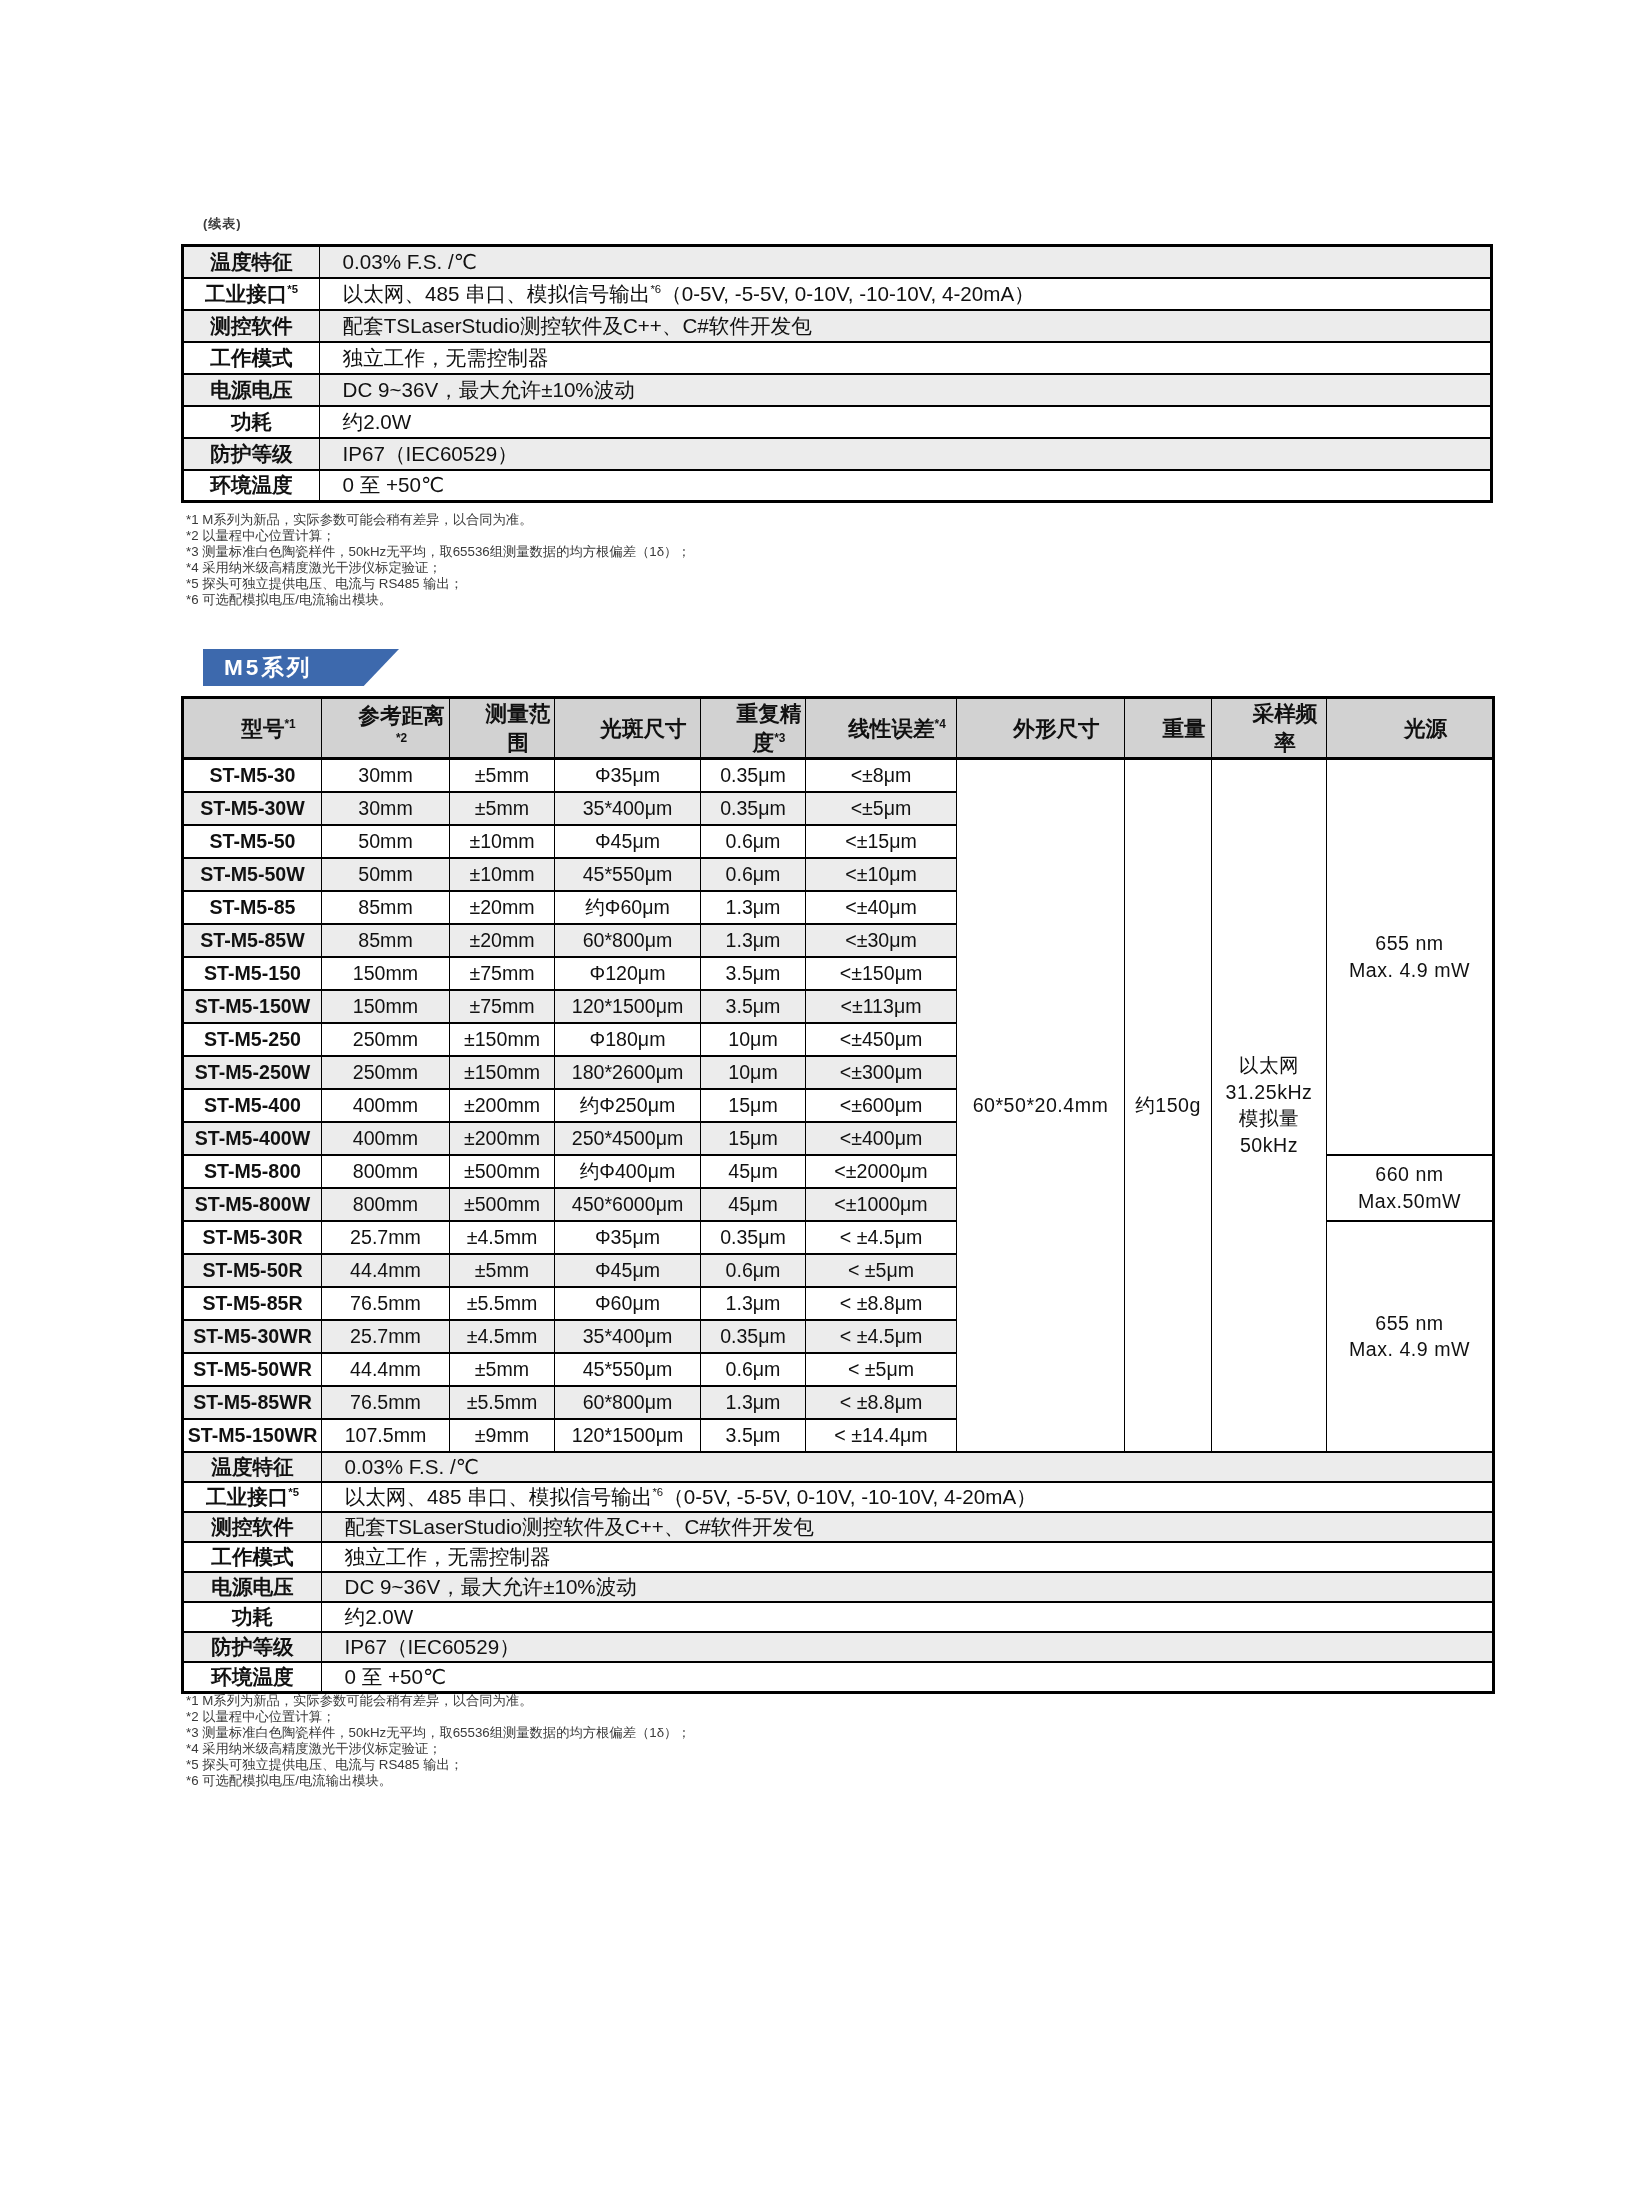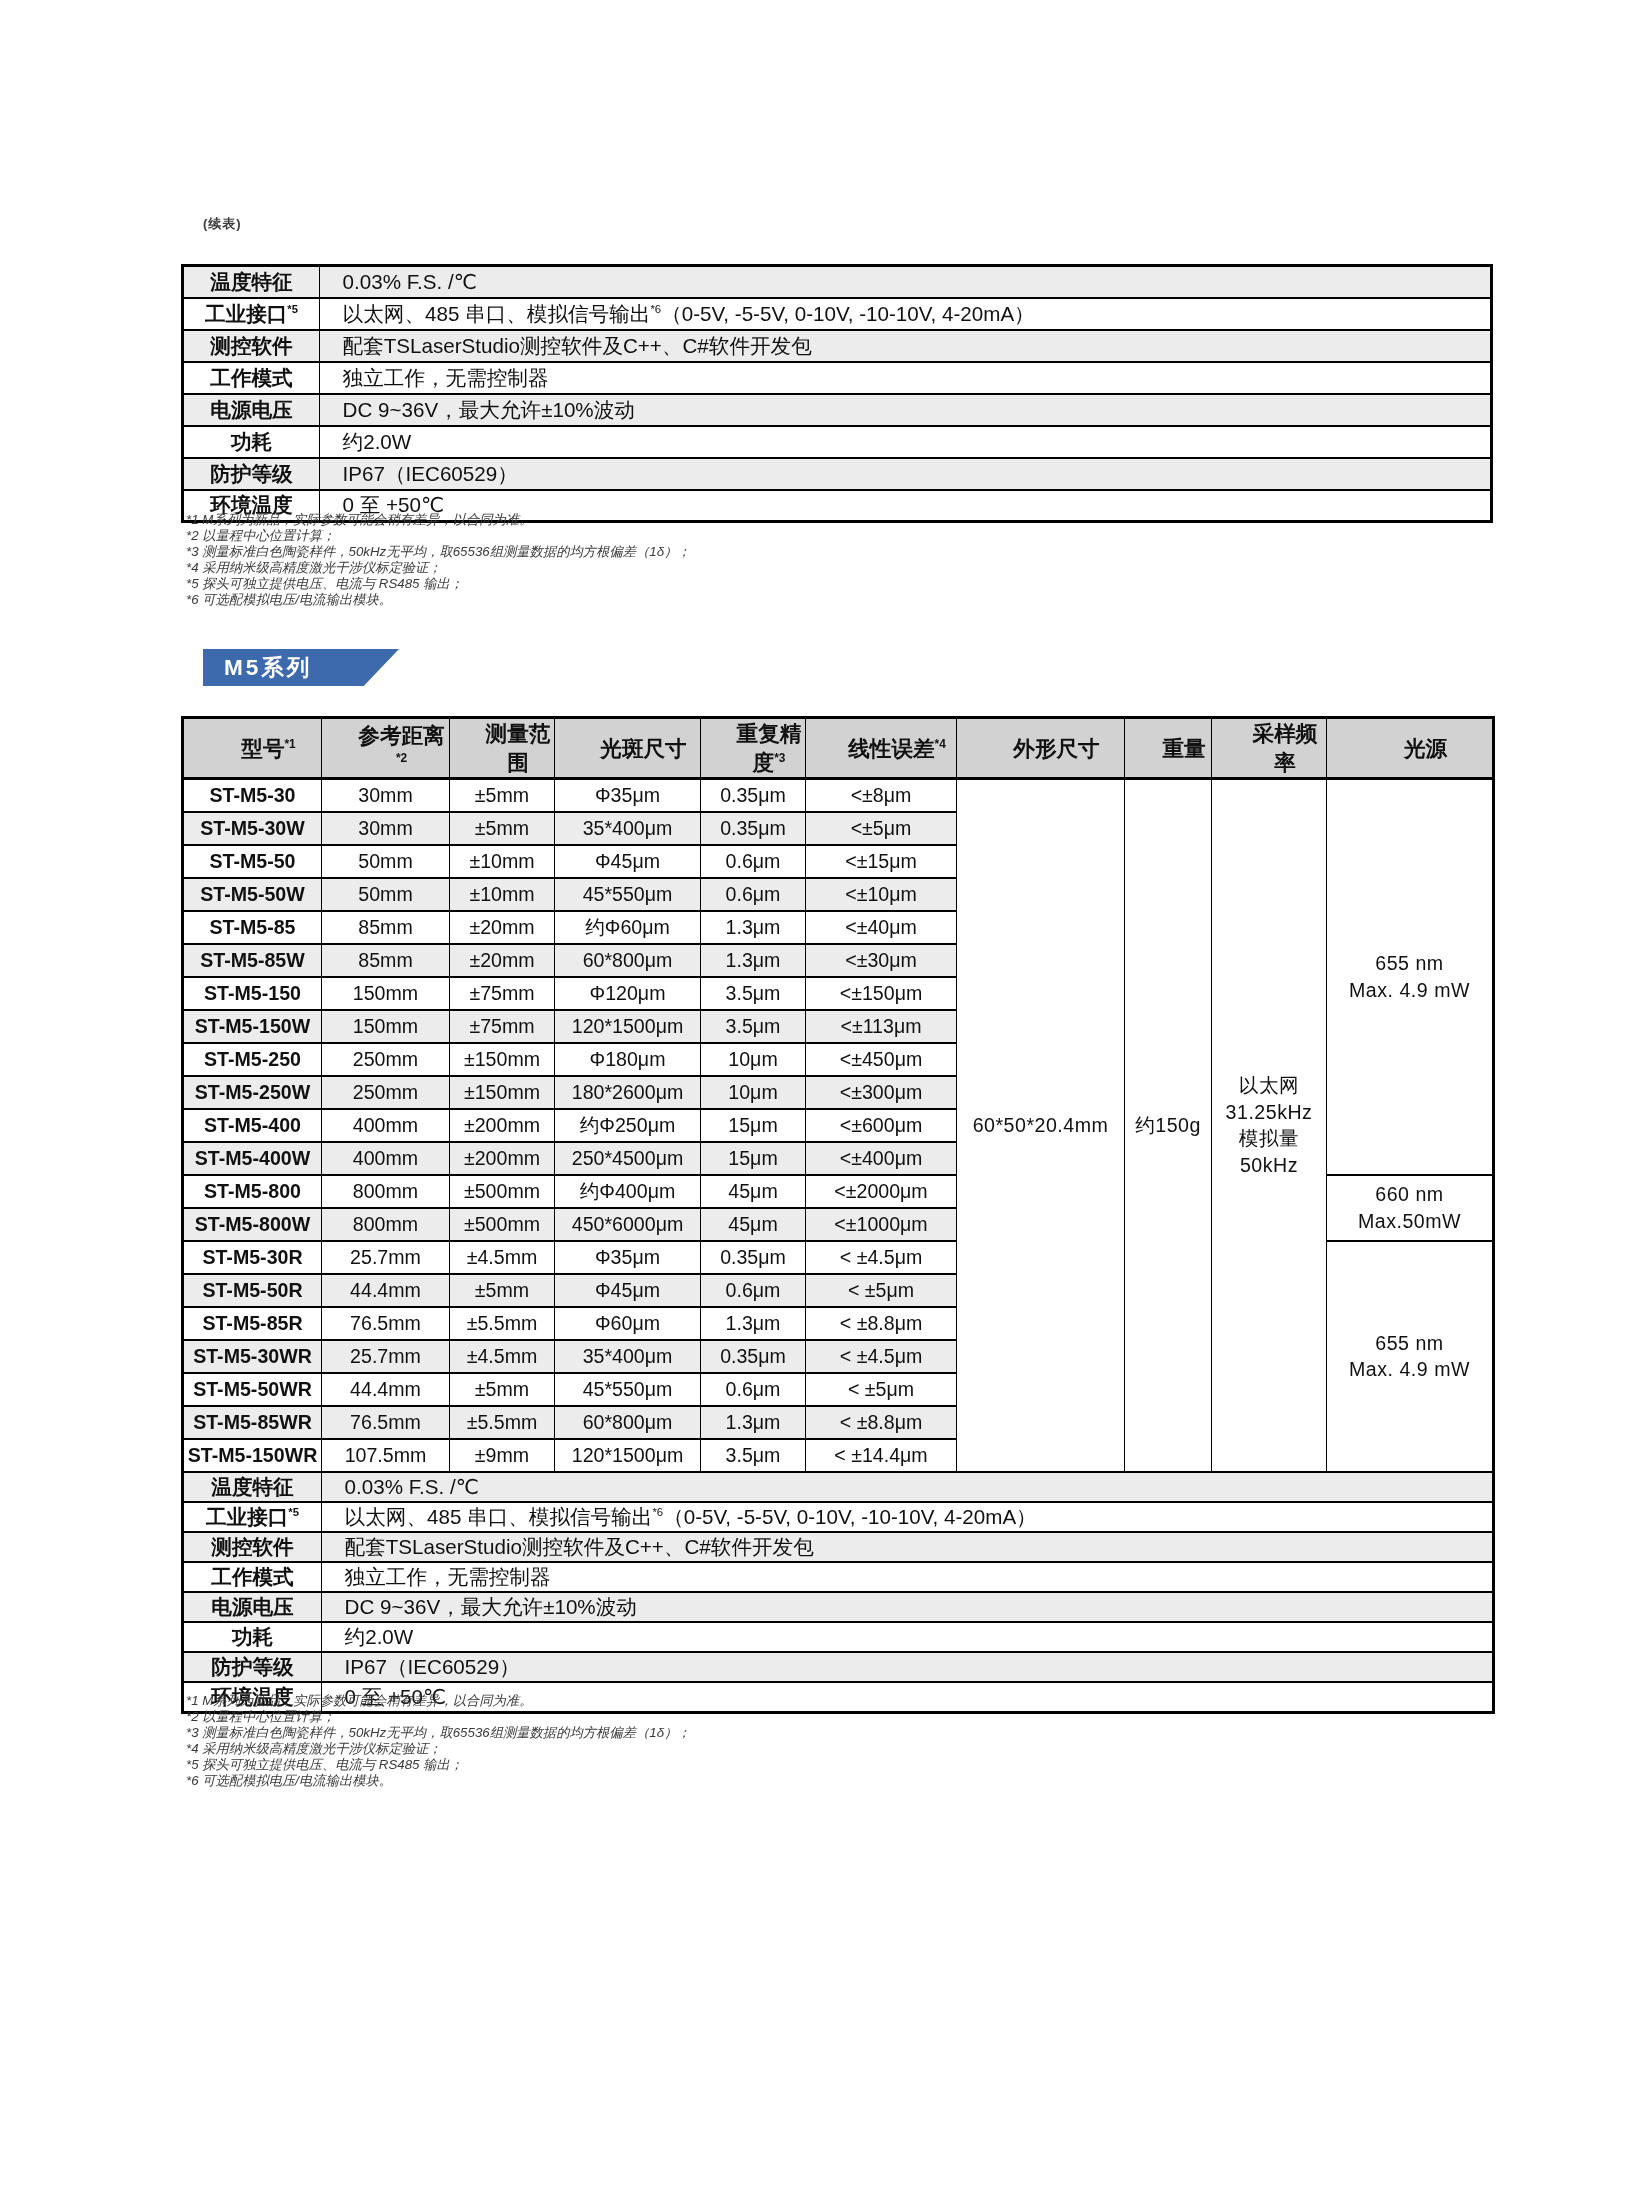--- a/index.html
+++ b/index.html
@@ -33,21 +33,21 @@
   }
   .banner-blue{
     position:absolute;left:203px;top:649px;width:196px;height:37px;
     background:var(--banner-blue);color:#fff;
     clip-path:polygon(0 0,100% 0,82% 100%,0 100%);
     font-size:22.6px;font-weight:bold;letter-spacing:2.9px;
     line-height:37px;padding-left:21px;
   }
 
   
-  table{border-collapse:collapse;table-layout:fixed;background:#fff;margin-top:20px;}
+  table{border-collapse:collapse;table-layout:fixed;background:#fff;}
   td,th{
     border:1.5px solid var(--border);
     border-top-width:2.5px;border-bottom-width:2.5px;
     text-align:center;vertical-align:middle;
     font-size:19.6px;color:var(--ink);
     overflow:hidden;
   }
   .spec-top{position:absolute;left:181px;top:244px;width:1312px;border:3.4px solid var(--border);}
   .m5{position:absolute;left:181px;top:696px;width:1312px;border:3.4px solid var(--border);}
 
@@ -60,21 +60,21 @@
   td.spec-label{font-weight:bold;}
   td.spec-value{text-align:left;padding-left:22.6px;}
   td.model{font-weight:bold;font-size:19.6px;}
   td.merged{background:#fff !important;line-height:1.35;letter-spacing:0.5px;}
   sup{font-size:0.55em;vertical-align:super;line-height:0;}
 
   
   .footnotes{
     position:absolute;left:186px;width:1277px;
     list-style:none;
-    font-size:13.3px;line-height:16px;color:var(--footnote-ink);font-style:italic;
+    font-size:13.3px;line-height:16px;color:var(--footnote-ink);
   }
   .fn-top{top:512px;}
   .fn-bottom{top:1693px;}
 </style>
 </head>
 <body>
 
 <div class="page">
 
 

